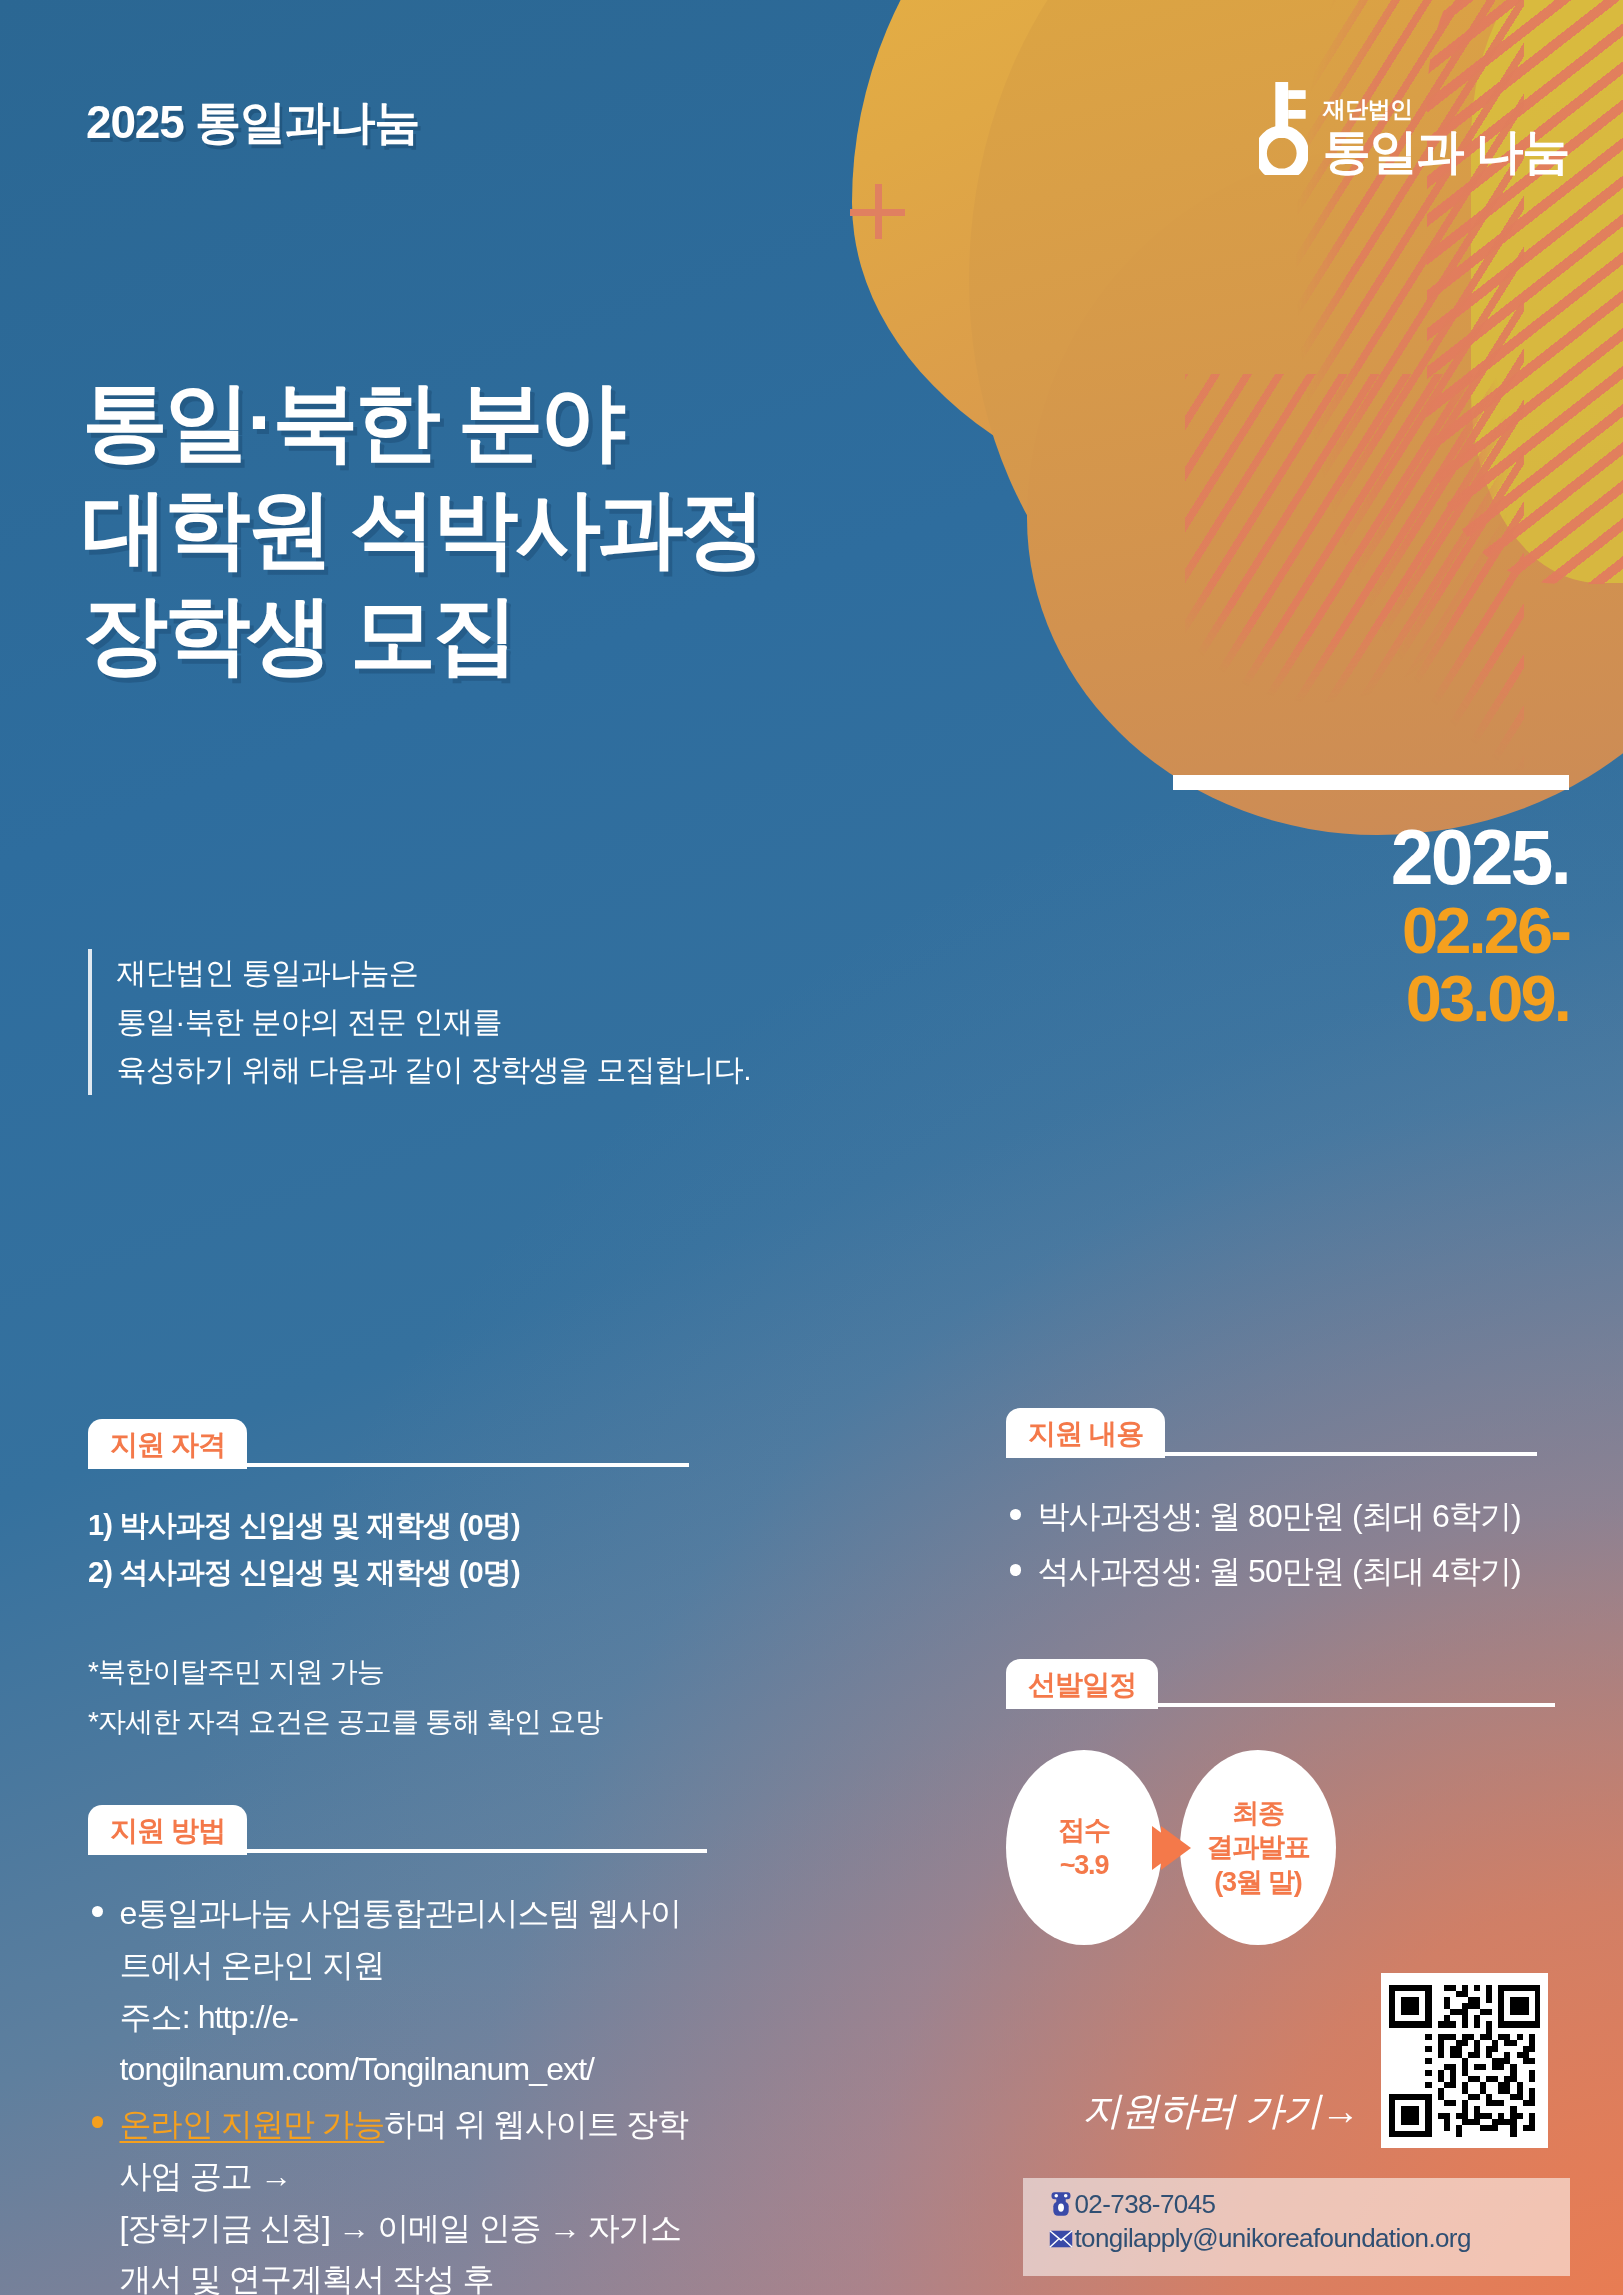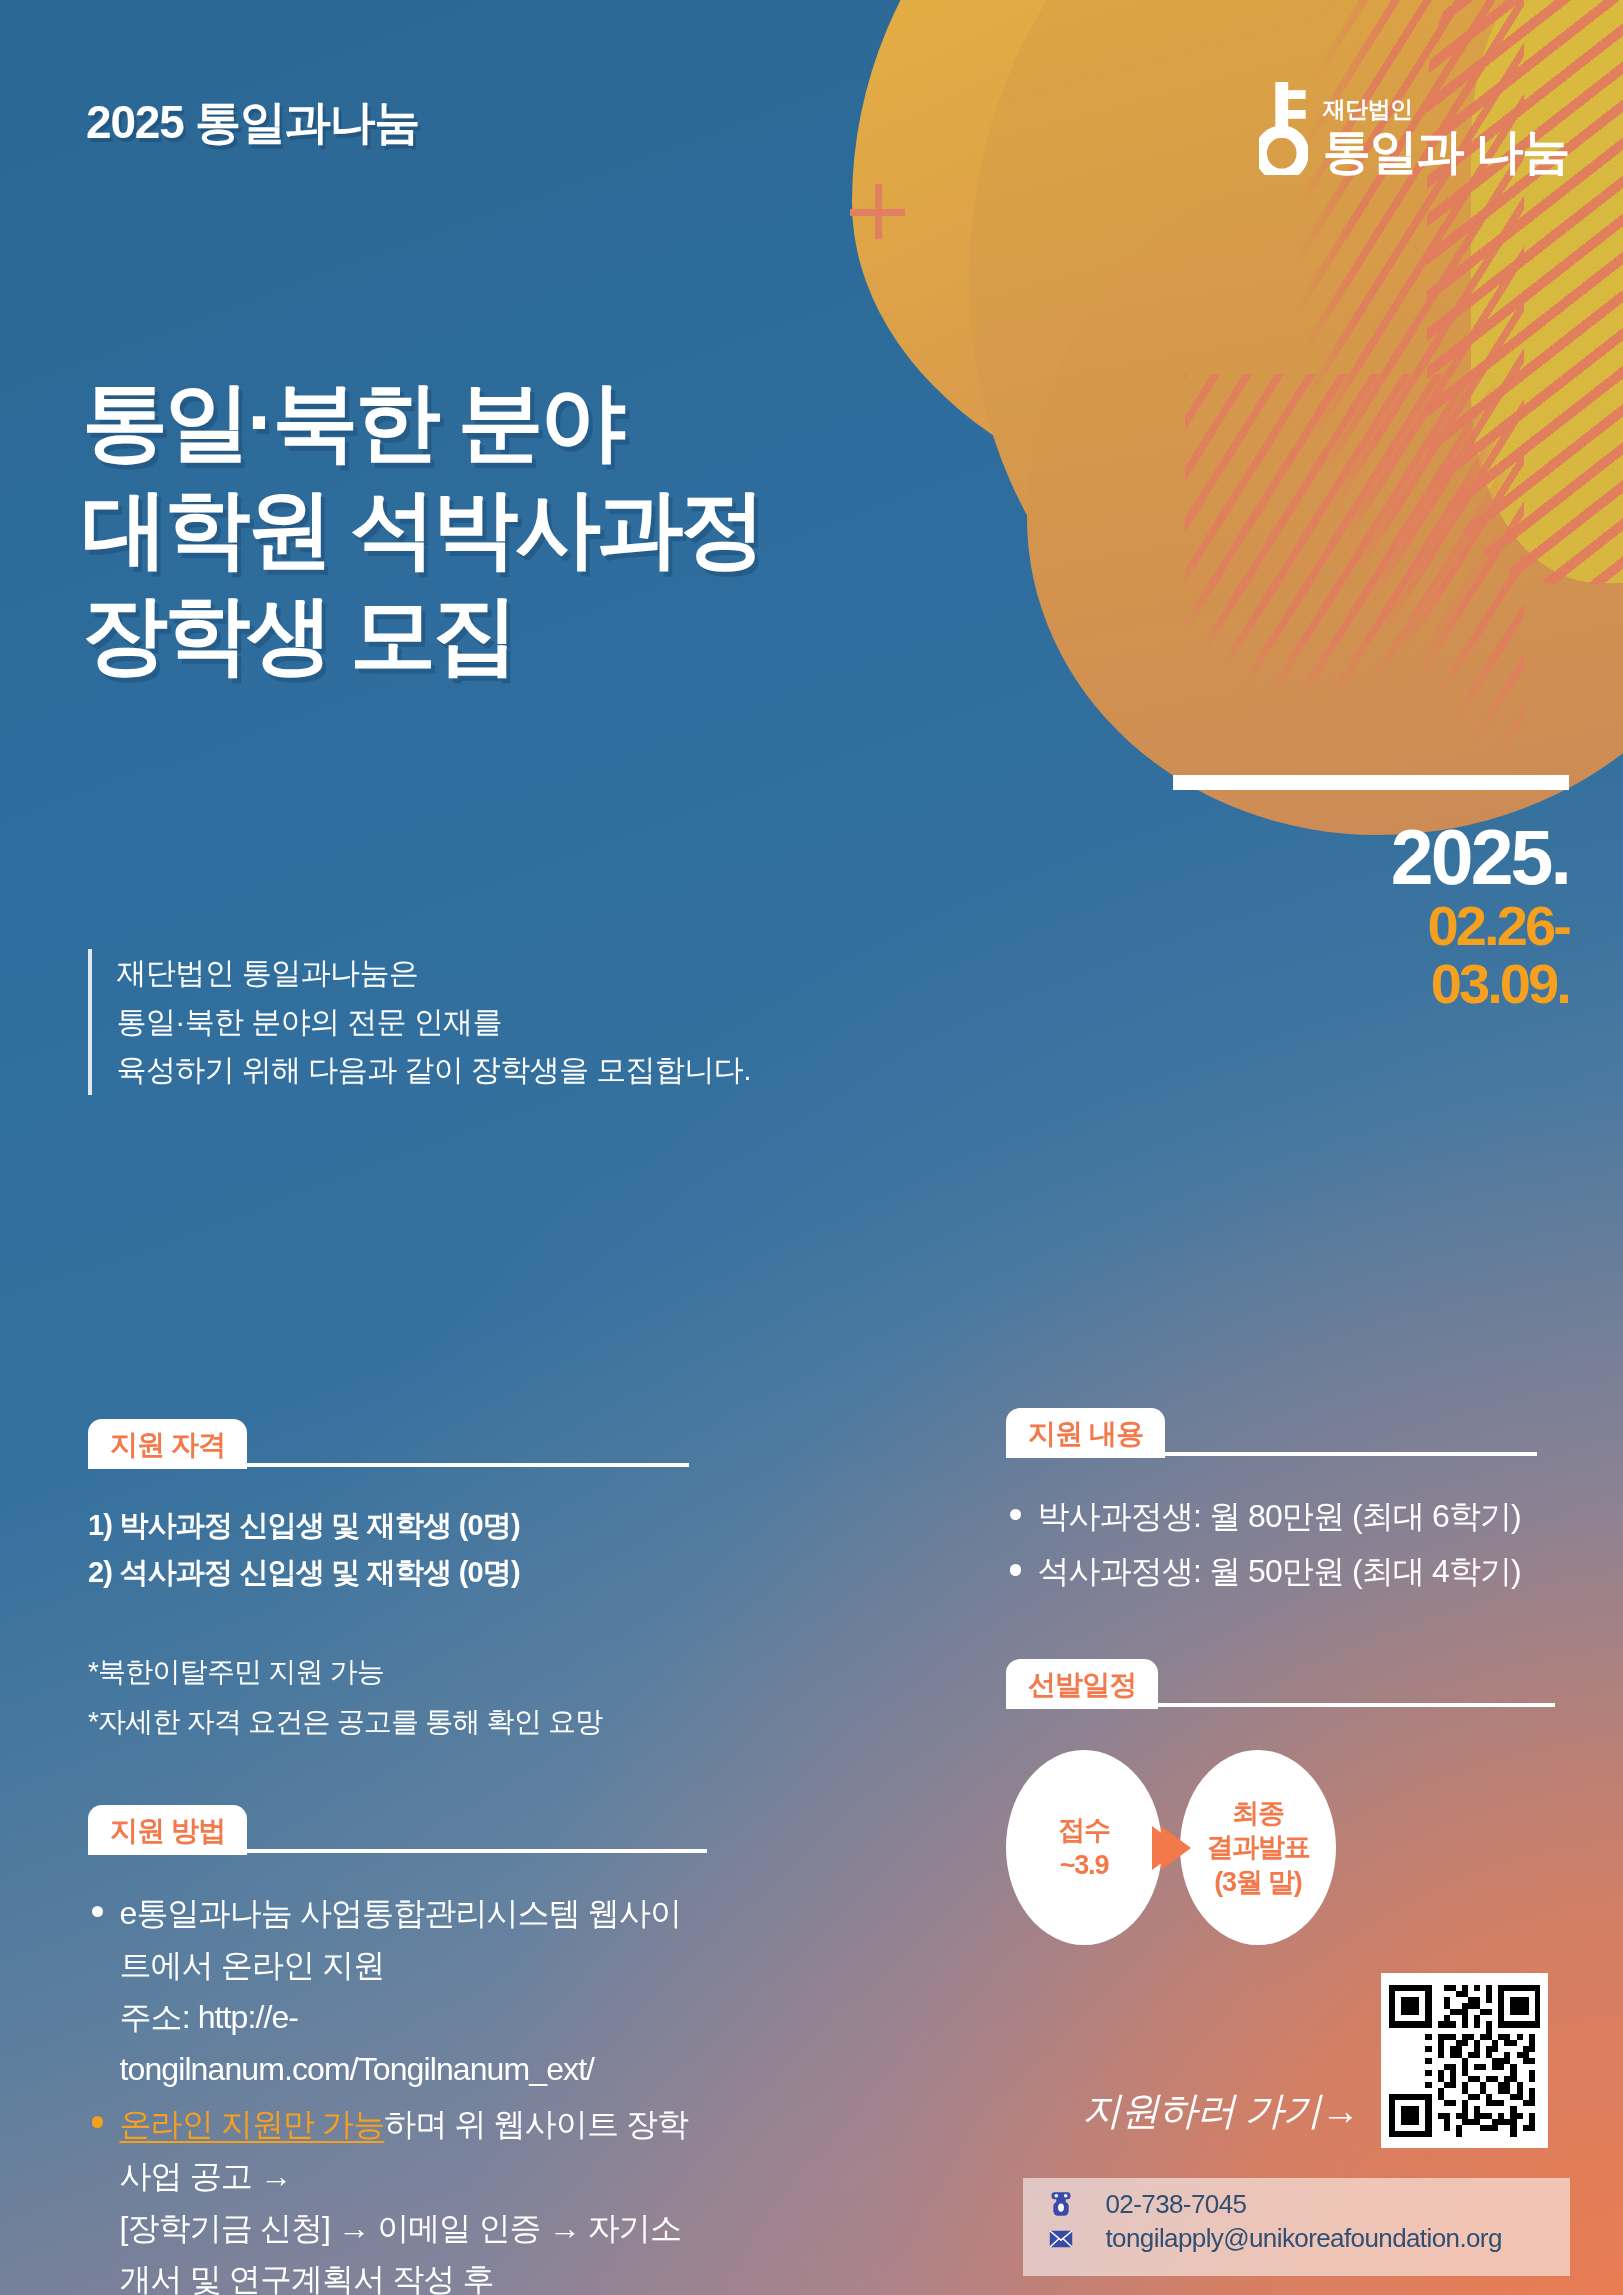--- a/index.html
+++ b/index.html
@@ -136,21 +136,21 @@
   .date-rule{
     position:absolute; right:54px; top:775px;
     width:396px; height:15px; background:#ffffff;
   }
   .date-block{
     position:absolute; right:54px; top:817px;
     text-align:right; line-height:1.04;
     font-weight:800; letter-spacing:-2.9px;
   }
   .date-year{font-size:77px; color:#ffffff; display:block;}
-  .date-range{font-size:56px; color:#F5A01E; display:block; white-space:pre-line;}
+  .date-range{font-size:65px; color:#F5A01E; display:block; white-space:pre-line;}
 
   
   .sec{position:absolute;}
   .sec-head{position:relative; display:flex; align-items:flex-end;}
   .sec-tab{
     background:#ffffff;
     border-radius:14px 14px 0 0;
     padding:10px 22px 8.8px 22px;
     color:#F4794A; font-size:28px; font-weight:800; letter-spacing:-0.9px;
     line-height:1.12;
@@ -216,21 +216,21 @@
     font-style:italic;
   }
 
   
   .contact{
     position:absolute; left:1023px; top:2178px;
     width:547px; height:98px;
     background:rgba(255,255,255,.55);
     padding:10.5px 0 0 24.5px;
   }
-  .contact-row{display:flex; align-items:center; gap:32px; margin-bottom:3.5px;}
+  .contact-row{display:flex; align-items:center; gap:1px; margin-bottom:3.5px;}
   .contact-ico{width:26px; height:26px; flex:0 0 auto;}
   .contact-ico svg{display:block;}
   .contact-txt{font-size:26px; color:#2F4F73; letter-spacing:-0.6px; line-height:1.2;}
 
   
   #sec-qual{left:88px; top:1419px; width:601px;}
   #sec-how {left:88px;  top:1805px; width:619px;}
   #sec-what{left:1006px; top:1408px; width:531px;}
   #sec-sched{left:1006px; top:1659px; width:549px;}
 </style>

